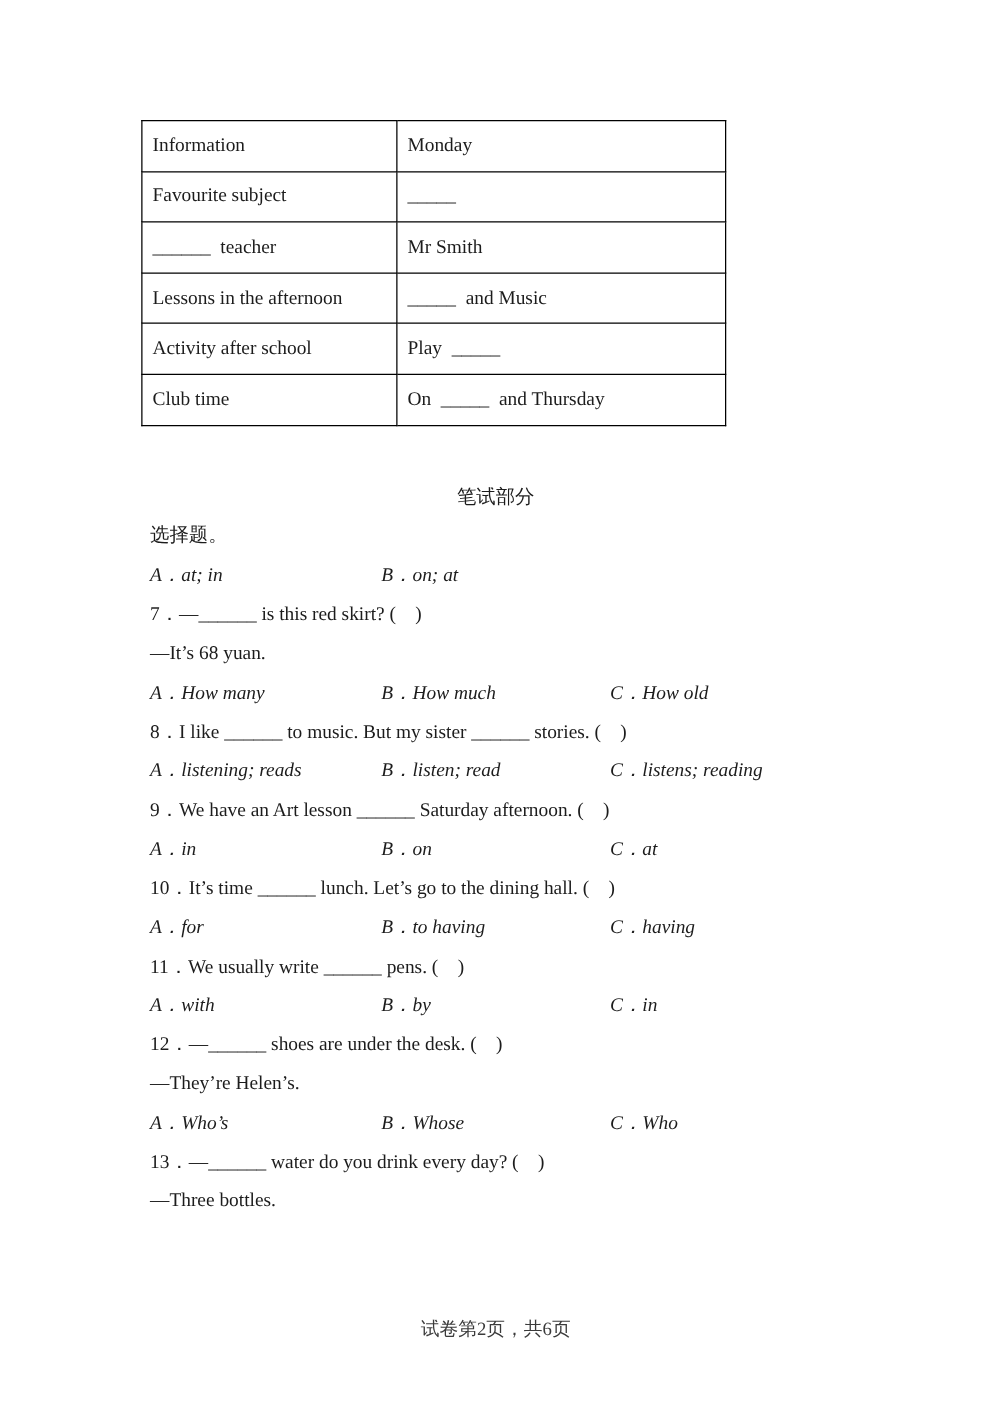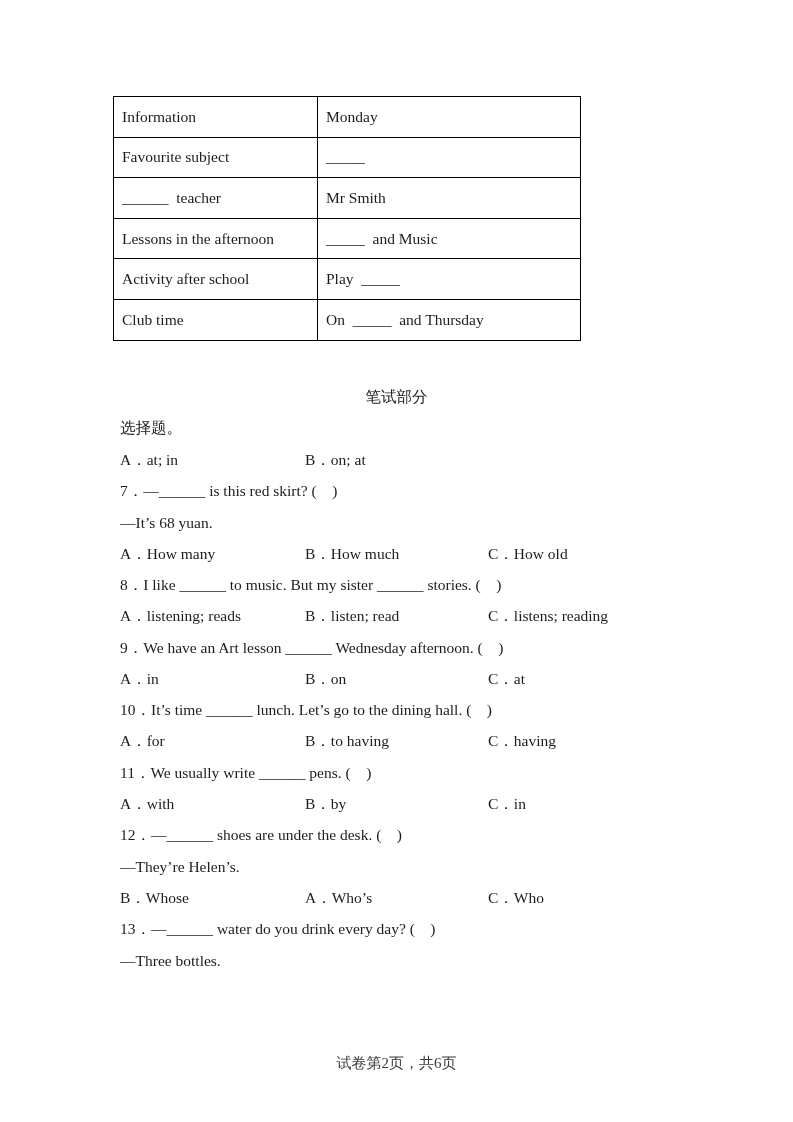--- a/index.html
+++ b/index.html
@@ -45,20 +45,21 @@
     height: 31.3px;
     display: flex;
     align-items: center;
     white-space: pre-wrap;
   }
   .line.title { justify-content: center; }
   .line.options {
     display: grid;
     grid-template-columns: 185px 183px 1fr;
     align-items: center;
+    font-style: italic;
   }
   
   .footer {
     position: absolute;
     left: 0;
     right: 0;
     top: 1054px;
     text-align: center;
     font-size: 15px;
     color: #3a3a3a;
@@ -116,21 +117,21 @@
       <span>C．How old</span>
     </div>
 
     <div class="line">8．I like ______ to music. But my sister ______ stories. (　)</div>
     <div class="line options">
       <span>A．listening; reads</span>
       <span>B．listen; read</span>
       <span>C．listens; reading</span>
     </div>
 
-    <div class="line">9．We have an Art lesson ______ Wednesday afternoon. (　)</div>
+    <div class="line">9．We have an Art lesson ______ Saturday afternoon. (　)</div>
     <div class="line options">
       <span>A．in</span>
       <span>B．on</span>
       <span>C．at</span>
     </div>
 
     <div class="line">10．It’s time ______ lunch. Let’s go to the dining hall. (　)</div>
     <div class="line options">
       <span>A．for</span>
       <span>B．to having</span>
@@ -140,22 +141,22 @@
     <div class="line">11．We usually write ______ pens. (　)</div>
     <div class="line options">
       <span>A．with</span>
       <span>B．by</span>
       <span>C．in</span>
     </div>
 
     <div class="line">12．—______ shoes are under the desk. (　)</div>
     <div class="line">—They’re Helen’s.</div>
     <div class="line options">
+      <span>A．Who’s</span>
       <span>B．Whose</span>
-      <span>A．Who’s</span>
       <span>C．Who</span>
     </div>
 
     <div class="line">13．—______ water do you drink every day? (　)</div>
     <div class="line">—Three bottles.</div>
 
   </div>
 
   <div class="footer">
     <span>试卷第2页，共6页</span>

